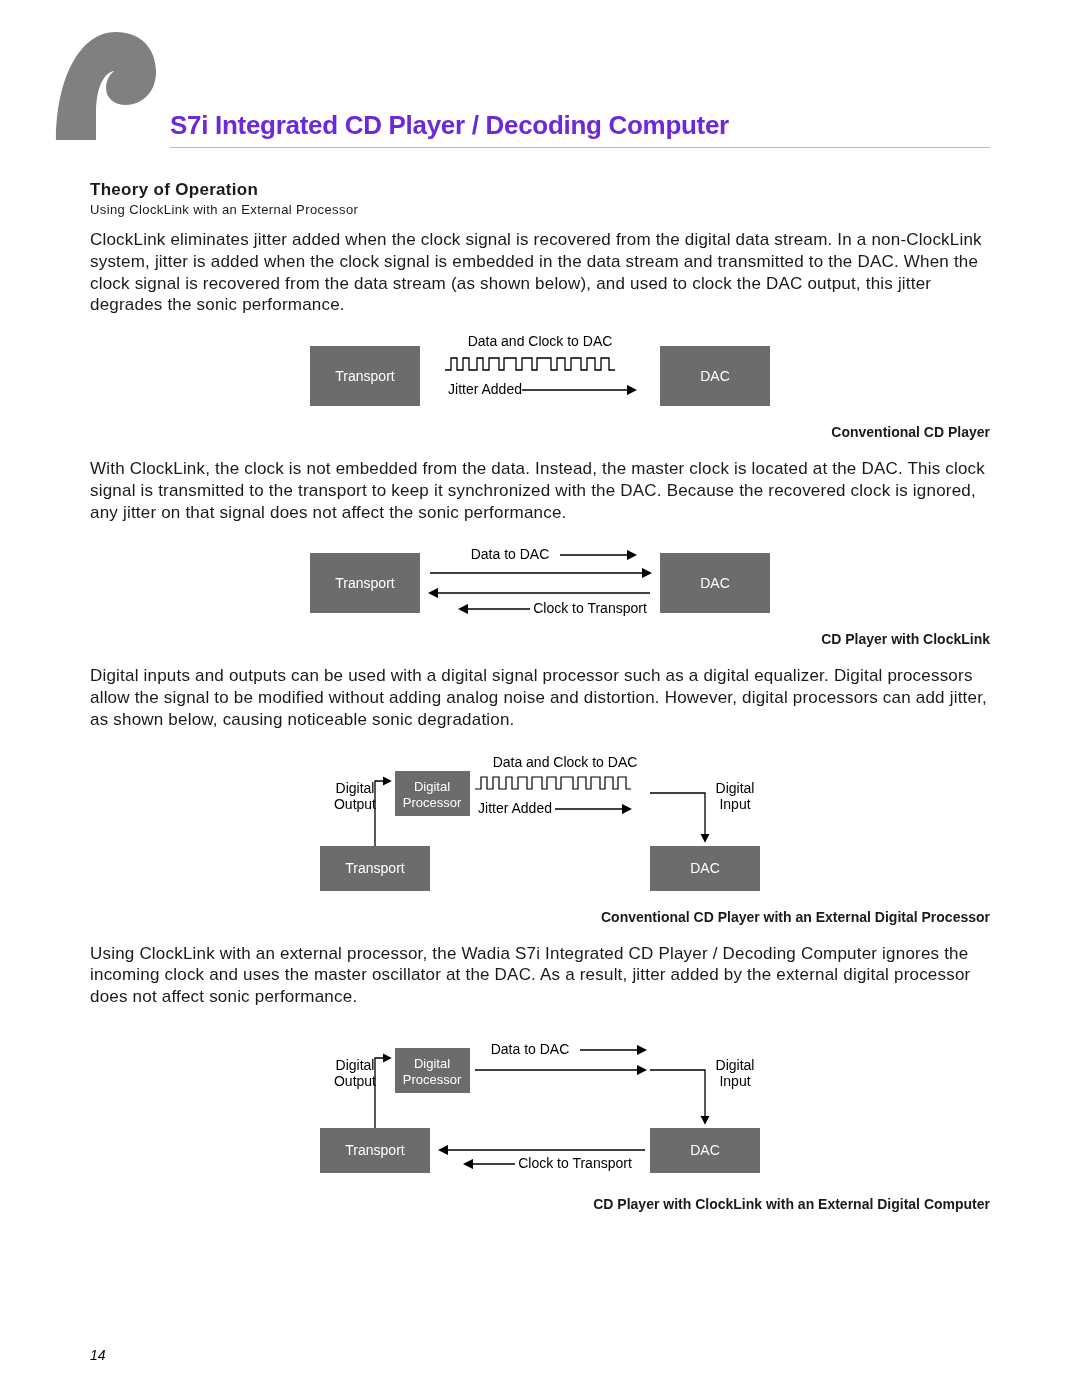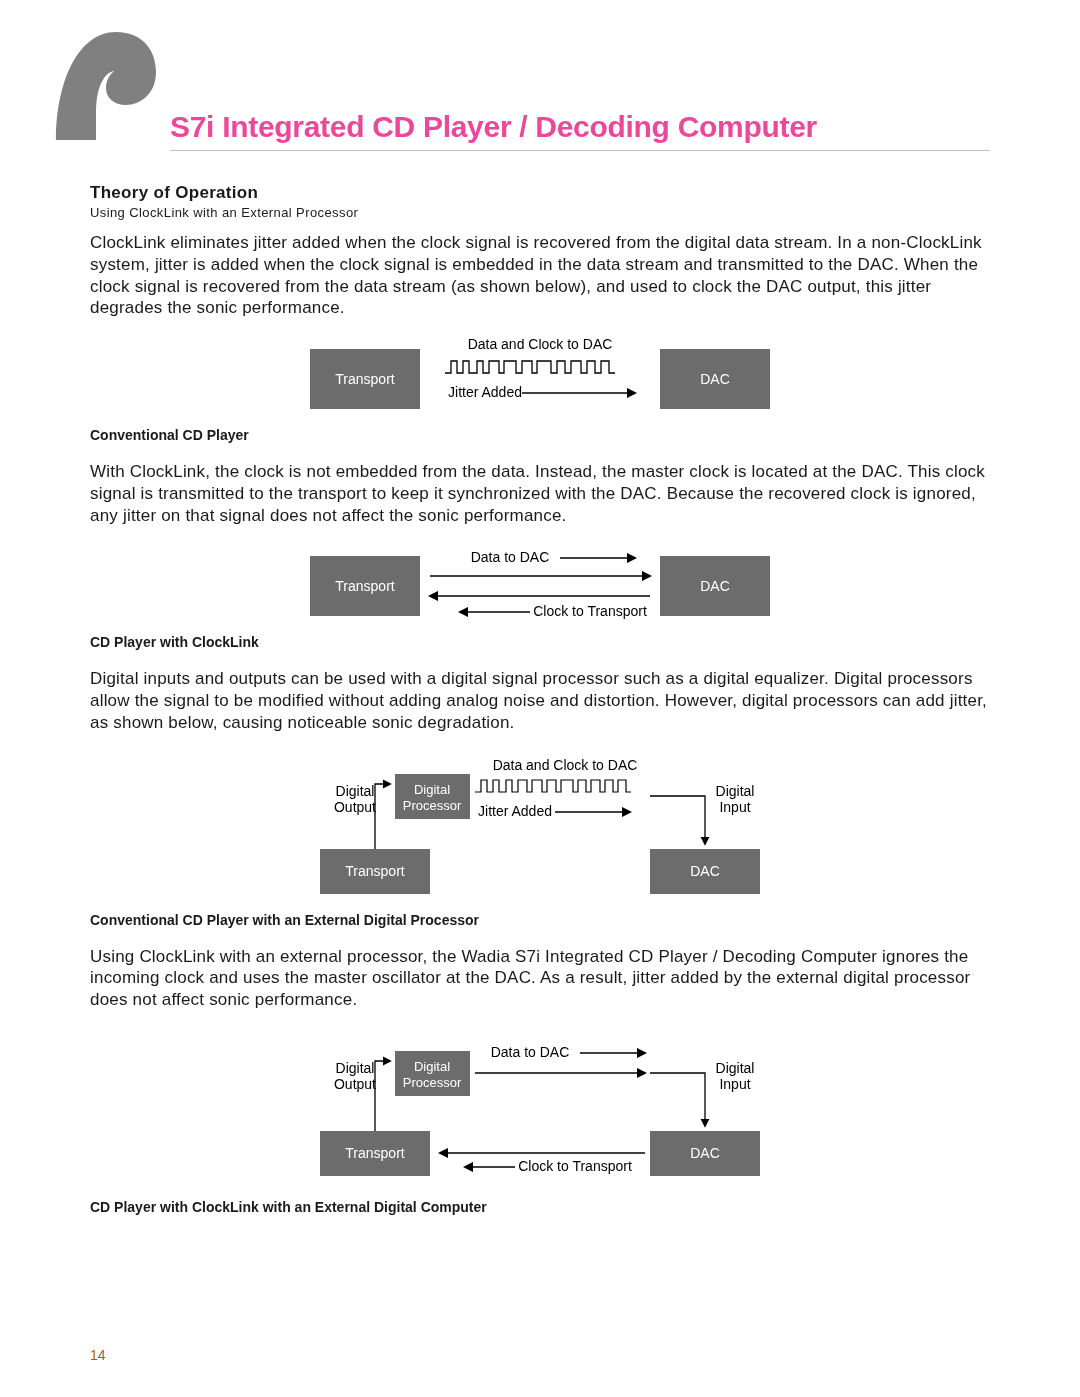--- a/index.html
+++ b/index.html
@@ -1,26 +1,26 @@
 <!DOCTYPE html>
 <html><head>
 <meta charset="utf-8">
 <style>
   html,body{margin:0;padding:0;background:#fff;color:#1a1a1a;font-family:"Helvetica Neue",Helvetica,Arial,sans-serif}
   .page{width:1080px;height:1397px;position:relative;box-sizing:border-box;padding:40px 90px 30px 90px}
   .logo{position:absolute;left:48px;top:32px}
   .title-bar{margin-left:80px;margin-top:70px}
-  .title{font-size:30px;font-weight:800;letter-spacing:-.3px;color:#ec4899}
+  .title{font-size:26px;font-weight:800;letter-spacing:-.3px;color:#6d28d9}
   .hr{height:1px;background:#bbb;margin-top:6px}
   .section-heading{font-size:17px;font-weight:700;margin-top:32px;letter-spacing:.3px}
   .subheading{font-size:13px;font-weight:400;margin-top:2px;letter-spacing:.4px;font-stretch:condensed}
   .para{font-size:17px;line-height:1.28;margin-top:12px;letter-spacing:.2px;font-stretch:condensed}
   .diagram{display:flex;justify-content:center;margin:20px 0 8px 0}
-  .caption{font-size:14px;font-weight:800;text-align:left;margin-top:2px;margin-bottom:18px}
-  .page-num{position:absolute;left:90px;bottom:34px;font-size:14px;color:#a16207}
+  .caption{font-size:14px;font-weight:800;text-align:right;margin-top:2px;margin-bottom:18px}
+  .page-num{position:absolute;left:90px;bottom:34px;font-size:14px;font-style:italic;color:#000000}
 </style>
 </head>
 <body>
 
 <div class="page">
 
   <svg class="logo" width="110" height="110" viewBox="0 0 110 110">
     <path d="M8 108 C8 50 30 0 68 0 C96 0 108 20 108 40 C108 62 92 73 78 73 C66 73 58 66 58 56 C58 46 64 41 66 39 C60 40 48 48 48 82 L48 108 Z" fill="#808080"></path>
   </svg>
 

